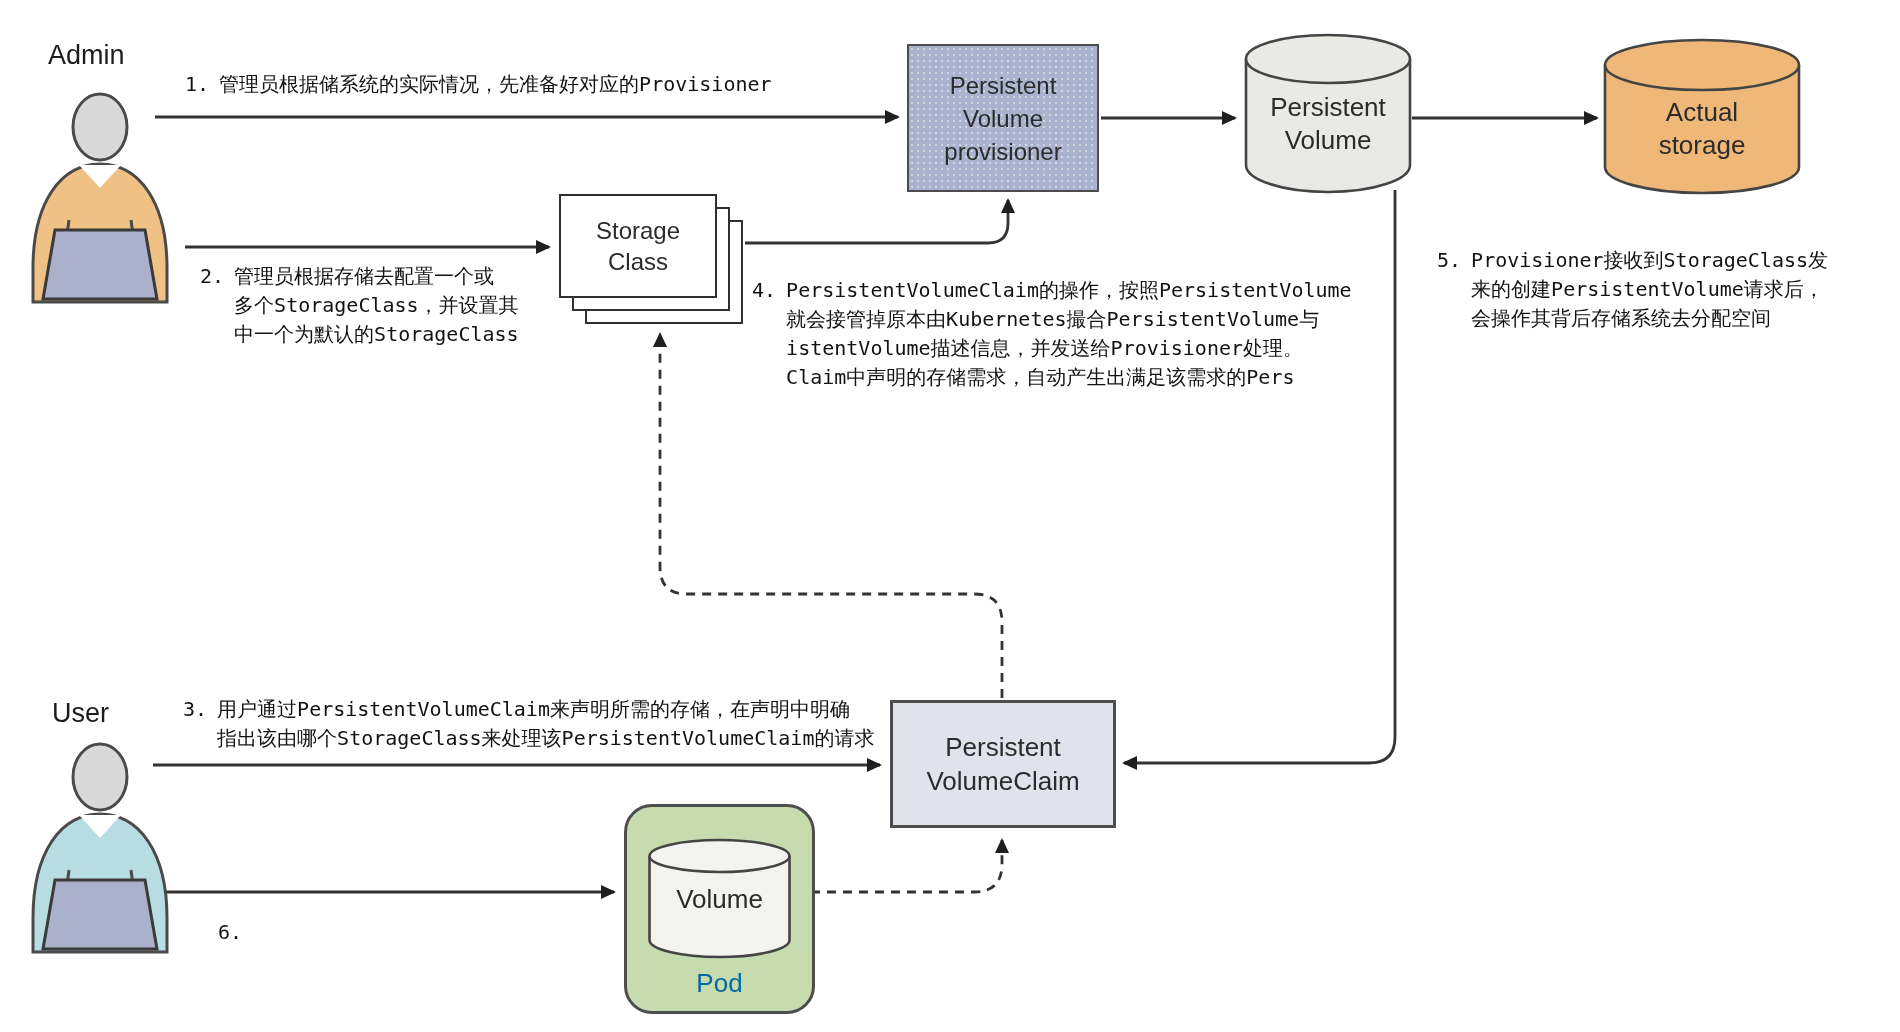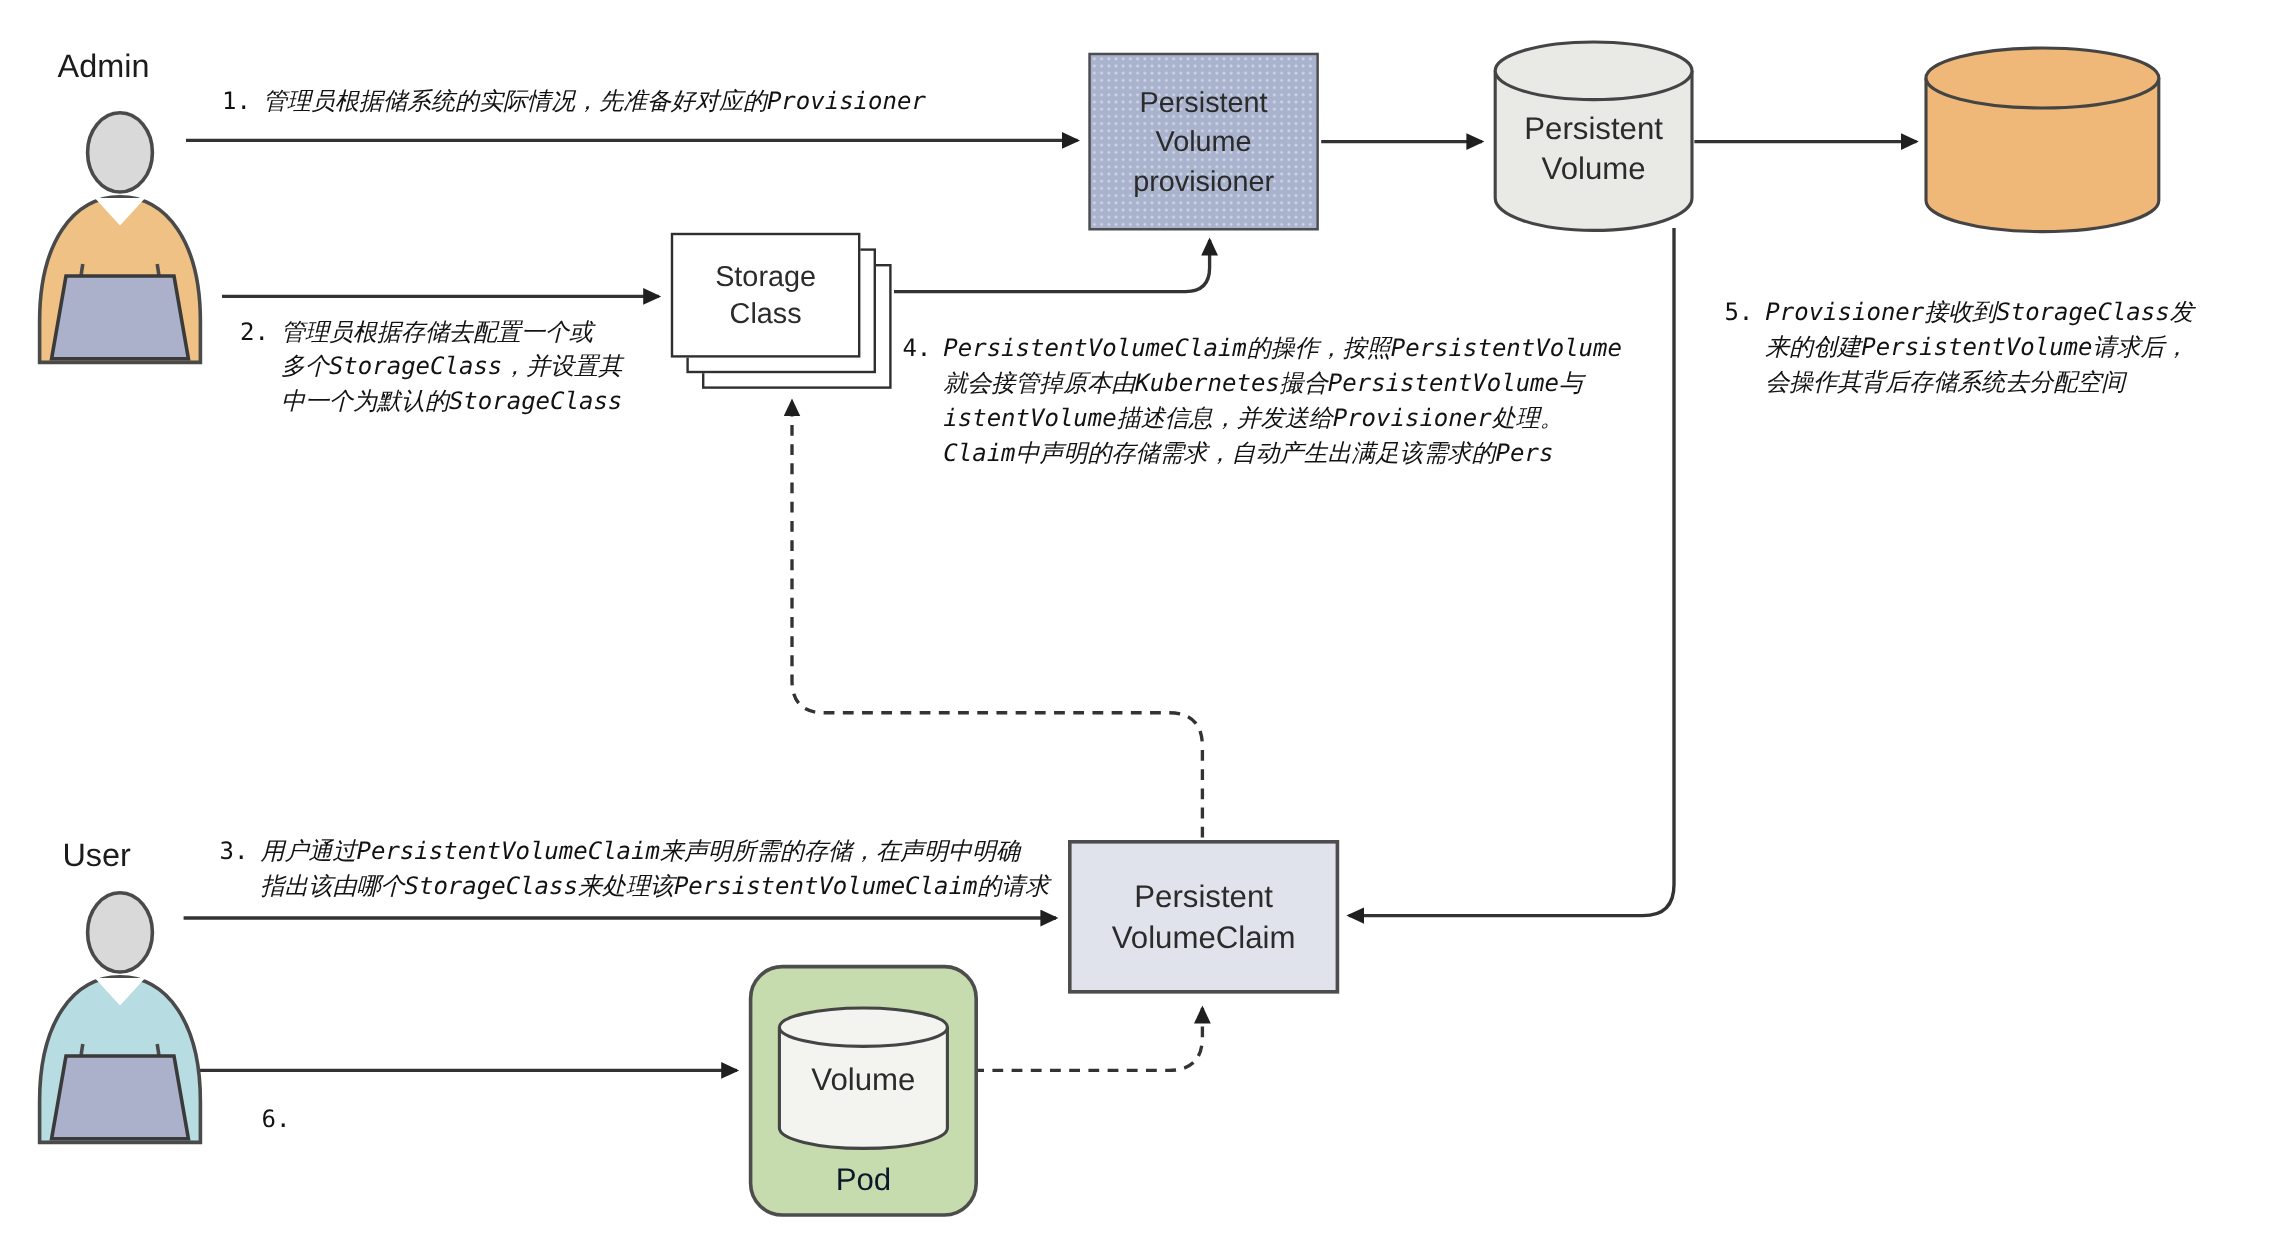--- a/index.html
+++ b/index.html
@@ -12,38 +12,38 @@
   .wire{fill:none;stroke:var(--line,#333);stroke-width:2.8px;}
   .wire.dashed{stroke-dasharray:9 7;}
 
   
   .actor-label{position:absolute;z-index:3;font-size:27px;color:#1c1c1c;}
 
   
   .note{position:absolute;z-index:3;display:flex;gap:10px;white-space:nowrap;
         font-family:"DejaVu Sans Mono",monospace;font-size:20px;line-height:29px;color:#121212;}
   .note .num{flex:none;}
-  .note .lines span{display:block;font-style:italic;}
+  .note .lines span{display:block;}
 
   
   .node{position:absolute;z-index:2;box-sizing:border-box;display:flex;
         align-items:center;justify-content:center;text-align:center;color:#2b2b2b;}
   .node-label span{display:block;}
 
   .provisioner{left:907px;top:44px;width:192px;height:148px;
         background-color:var(--provisioner-fill,#a9b3cd);
         background-image:radial-gradient(rgba(255,255,255,.45) 1px,transparent 1.4px);
         background-size:6px 6px;border:2.5px solid #4d4d4d;font-size:24px;line-height:33px;}
   .pvc-box{left:890px;top:700px;width:226px;height:128px;
         background-color:var(--pvc-fill,#e0e3ec);border:3px solid #4d4d4d;
         font-size:26px;line-height:34px;}
   .pod-box{left:624px;top:804px;width:191px;height:210px;border-radius:28px;
         background-color:var(--pod-fill,#c6dcae);border:3px solid #4d4d4d;}
   .pod-name{position:absolute;left:0;right:0;bottom:12px;text-align:center;
-        font-size:26px;color:#0f172a;z-index:3;}
+        font-size:26px;color:#0369a1;z-index:3;}
 
   
   .sc-card{position:absolute;width:158px;height:104px;box-sizing:border-box;
         background:var(--storage-class-fill,#ffffff);border:2.5px solid #2f2f2f;z-index:2;}
   .sc-back{left:585px;top:220px;}
   .sc-mid{left:572px;top:207px;}
   .sc-front{left:559px;top:194px;z-index:3;display:flex;align-items:center;
         justify-content:center;text-align:center;font-size:24px;line-height:31px;color:#2b2b2b;}
 
   
@@ -167,20 +167,24 @@
       <span style="display:block">Persistent</span>
       <span style="display:block">Volume</span>
     </div>
   </div>
 
   <div class="cyl storage-cyl">
     <svg width="200" height="158" viewBox="0 0 200 158">
       <path d="M3,27 V129 A97,26 0 0 0 197,129 V27" style="fill:var(--actual-storage-fill,#efb878)" stroke="#444" stroke-width="2.6"></path>
       <ellipse cx="100" cy="27" rx="97" ry="25" style="fill:var(--actual-storage-fill,#efb878)" stroke="#444" stroke-width="2.6"></ellipse>
     </svg>
+    <div class="cyl-label">
+      <span style="display:block">Actual</span>
+      <span style="display:block">storage</span>
+    </div>
   </div>
 
   <div class="sc-card sc-back"></div>
   <div class="sc-card sc-mid"></div>
   <div class="sc-card sc-front">
     <div class="node-label">
       <span>Storage</span>
       <span>Class</span>
     </div>
   </div>

